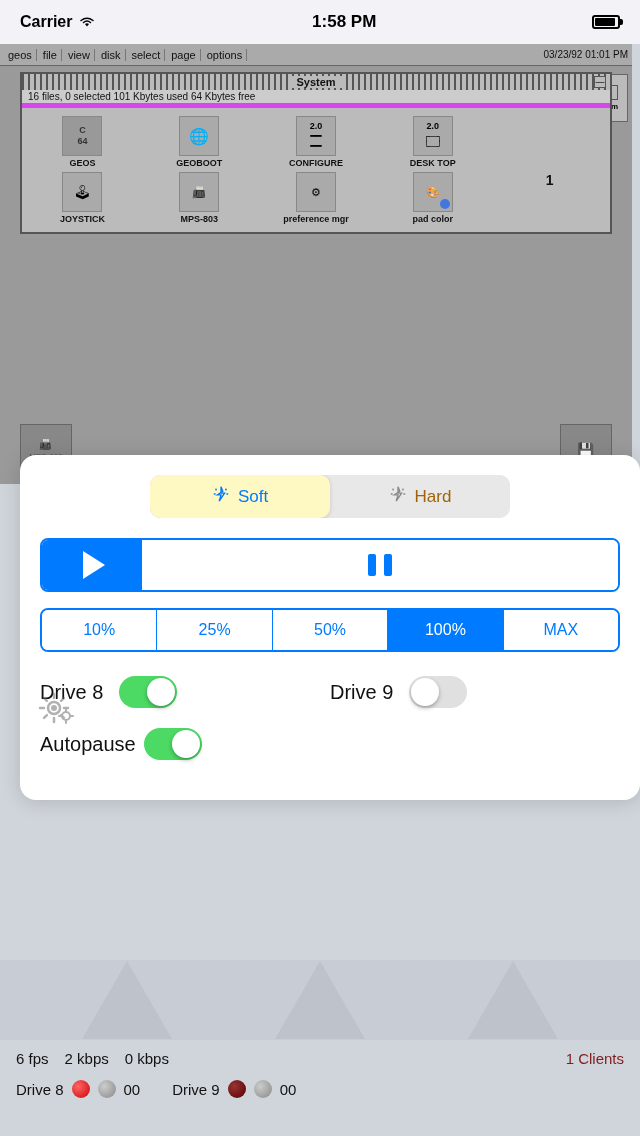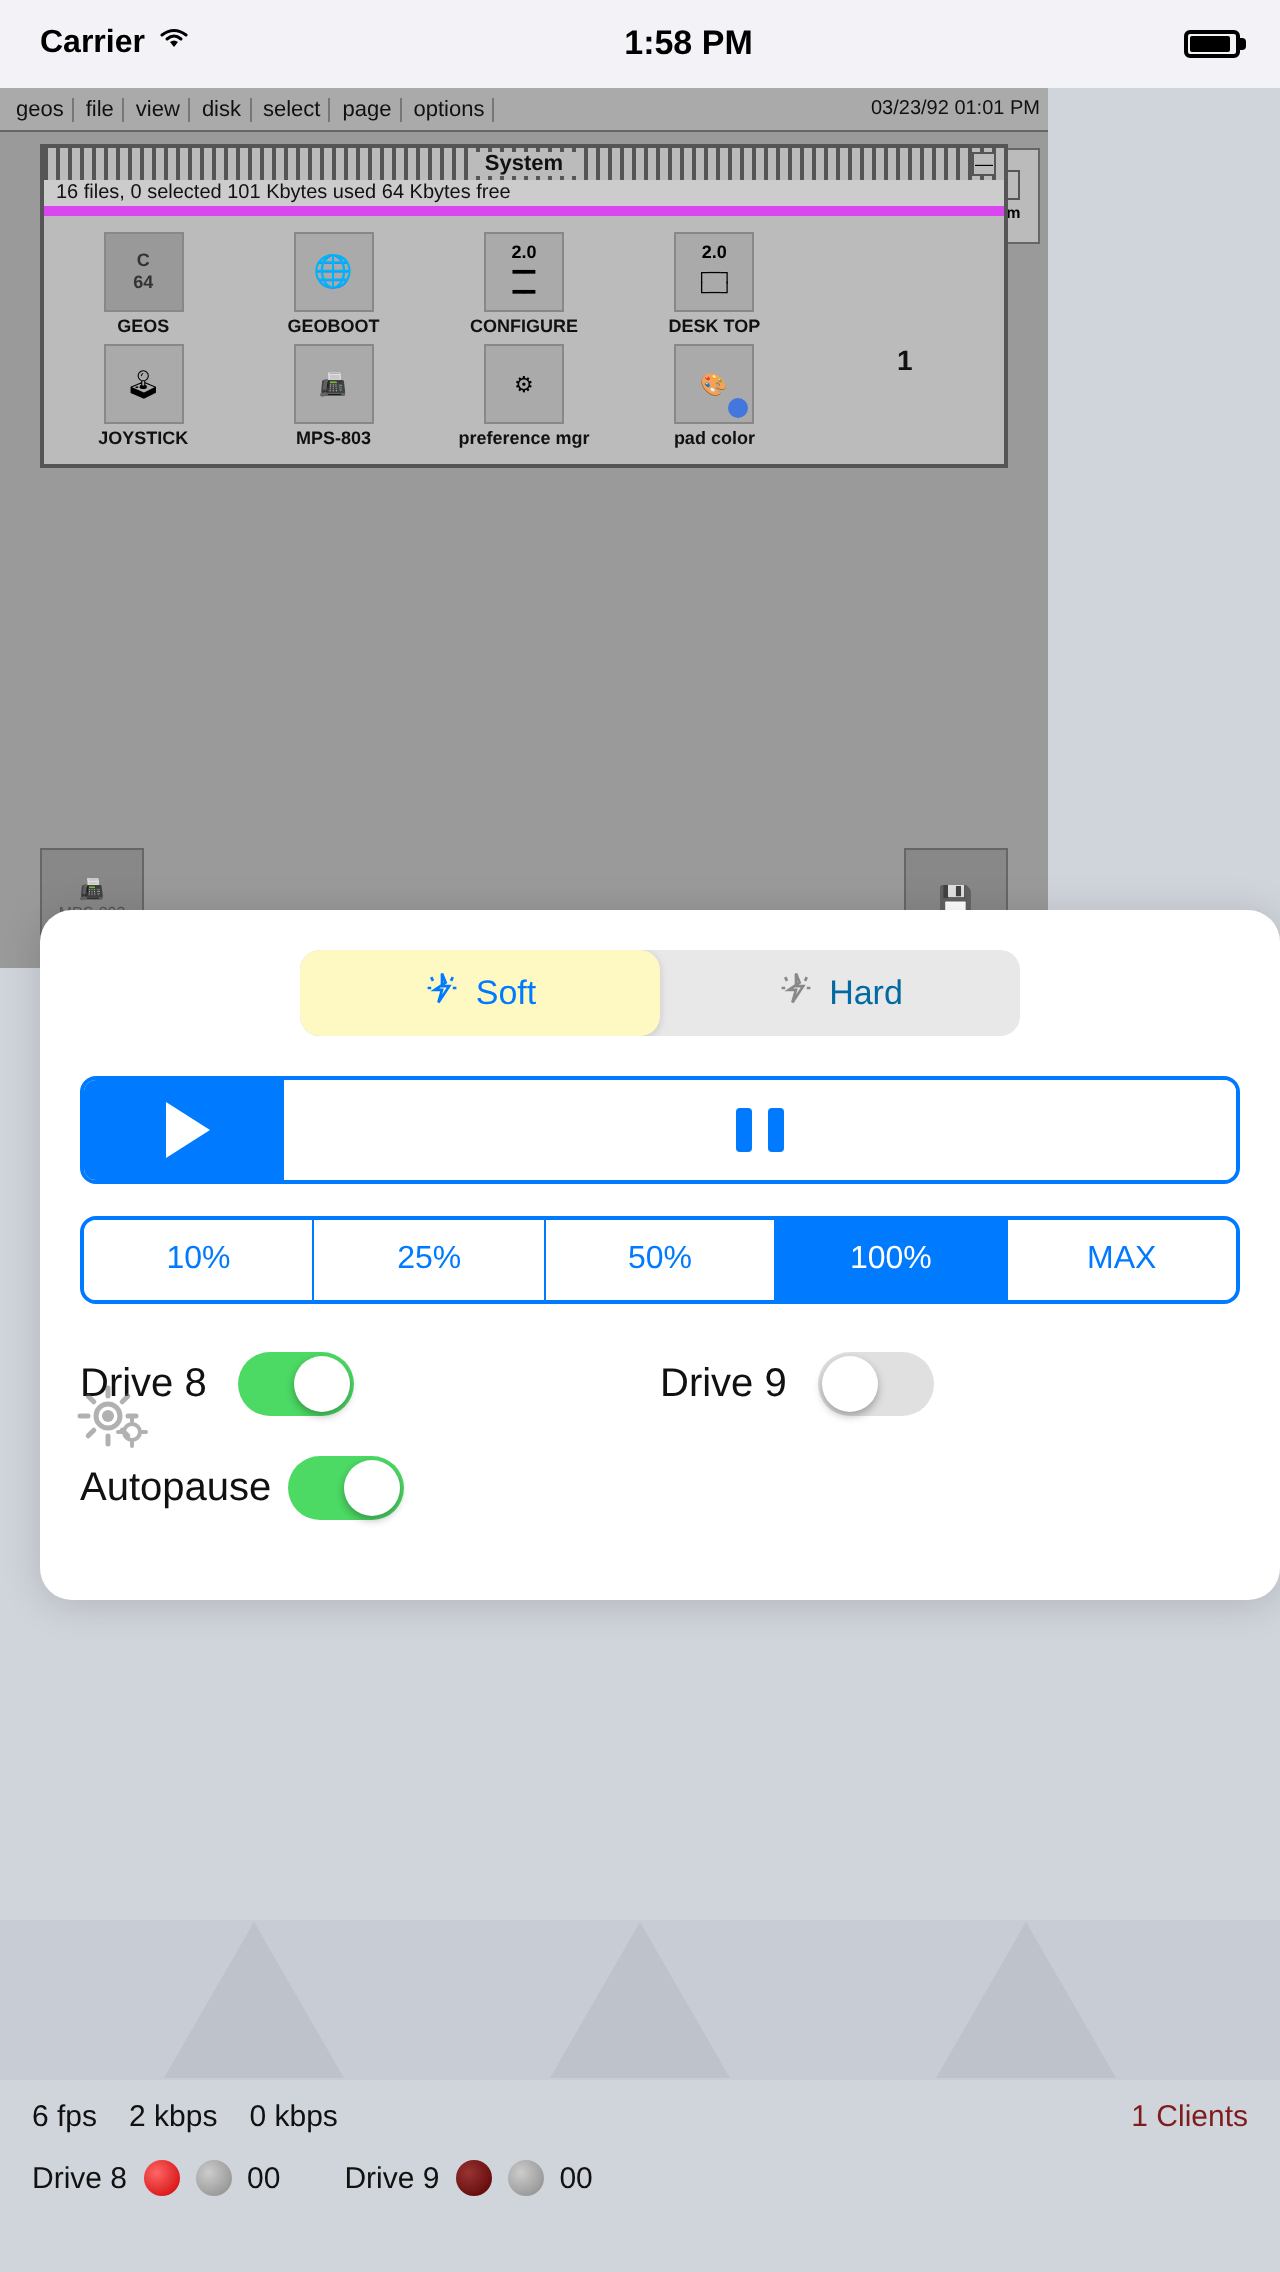--- a/index.html
+++ b/index.html
@@ -23,20 +23,21 @@
       justify-content: space-between;
       padding: 0 20px;
       position: relative;
       z-index: 10;
     }
     .status-carrier {
       font-size: 16px;
       font-weight: 600;
       color: #000;
       display: flex;
+      align-items: center;
       gap: 6px;
     }
     .status-time {
       font-size: 17px;
       font-weight: 600;
       color: #000;
     }
     .battery-icon {
       width: 28px;
       height: 14px;
@@ -59,21 +60,21 @@
     .battery-fill {
       position: absolute;
       left: 1px; top: 1px; bottom: 1px;
       width: 85%;
       background: #000;
       border-radius: 1px;
     }
 
     
     .emulator-screen {
-      width: 524px;
+      width: 632px;
       height: 440px;
       background: #7f1d1d;
       position: relative;
       overflow: hidden;
     }
 
     
     .geos-window {
       position: absolute;
       top: 0; left: 0; right: 0; bottom: 0;
@@ -250,21 +251,21 @@
       padding: 10px 20px;
       font-size: 17px;
       font-weight: 500;
       display: flex;
       align-items: center;
       justify-content: center;
       gap: 8px;
       cursor: pointer;
       border: none;
       background: transparent;
-      color: #0369a1;
+      color: #a16207;
       border-radius: 10px;
     }
     .tab-btn.active {
       background: #fef9c3;
       color: #007aff;
       box-shadow: 0 1px 4px rgba(0,0,0,0.15);
     }
 
     
     .playback-row {

